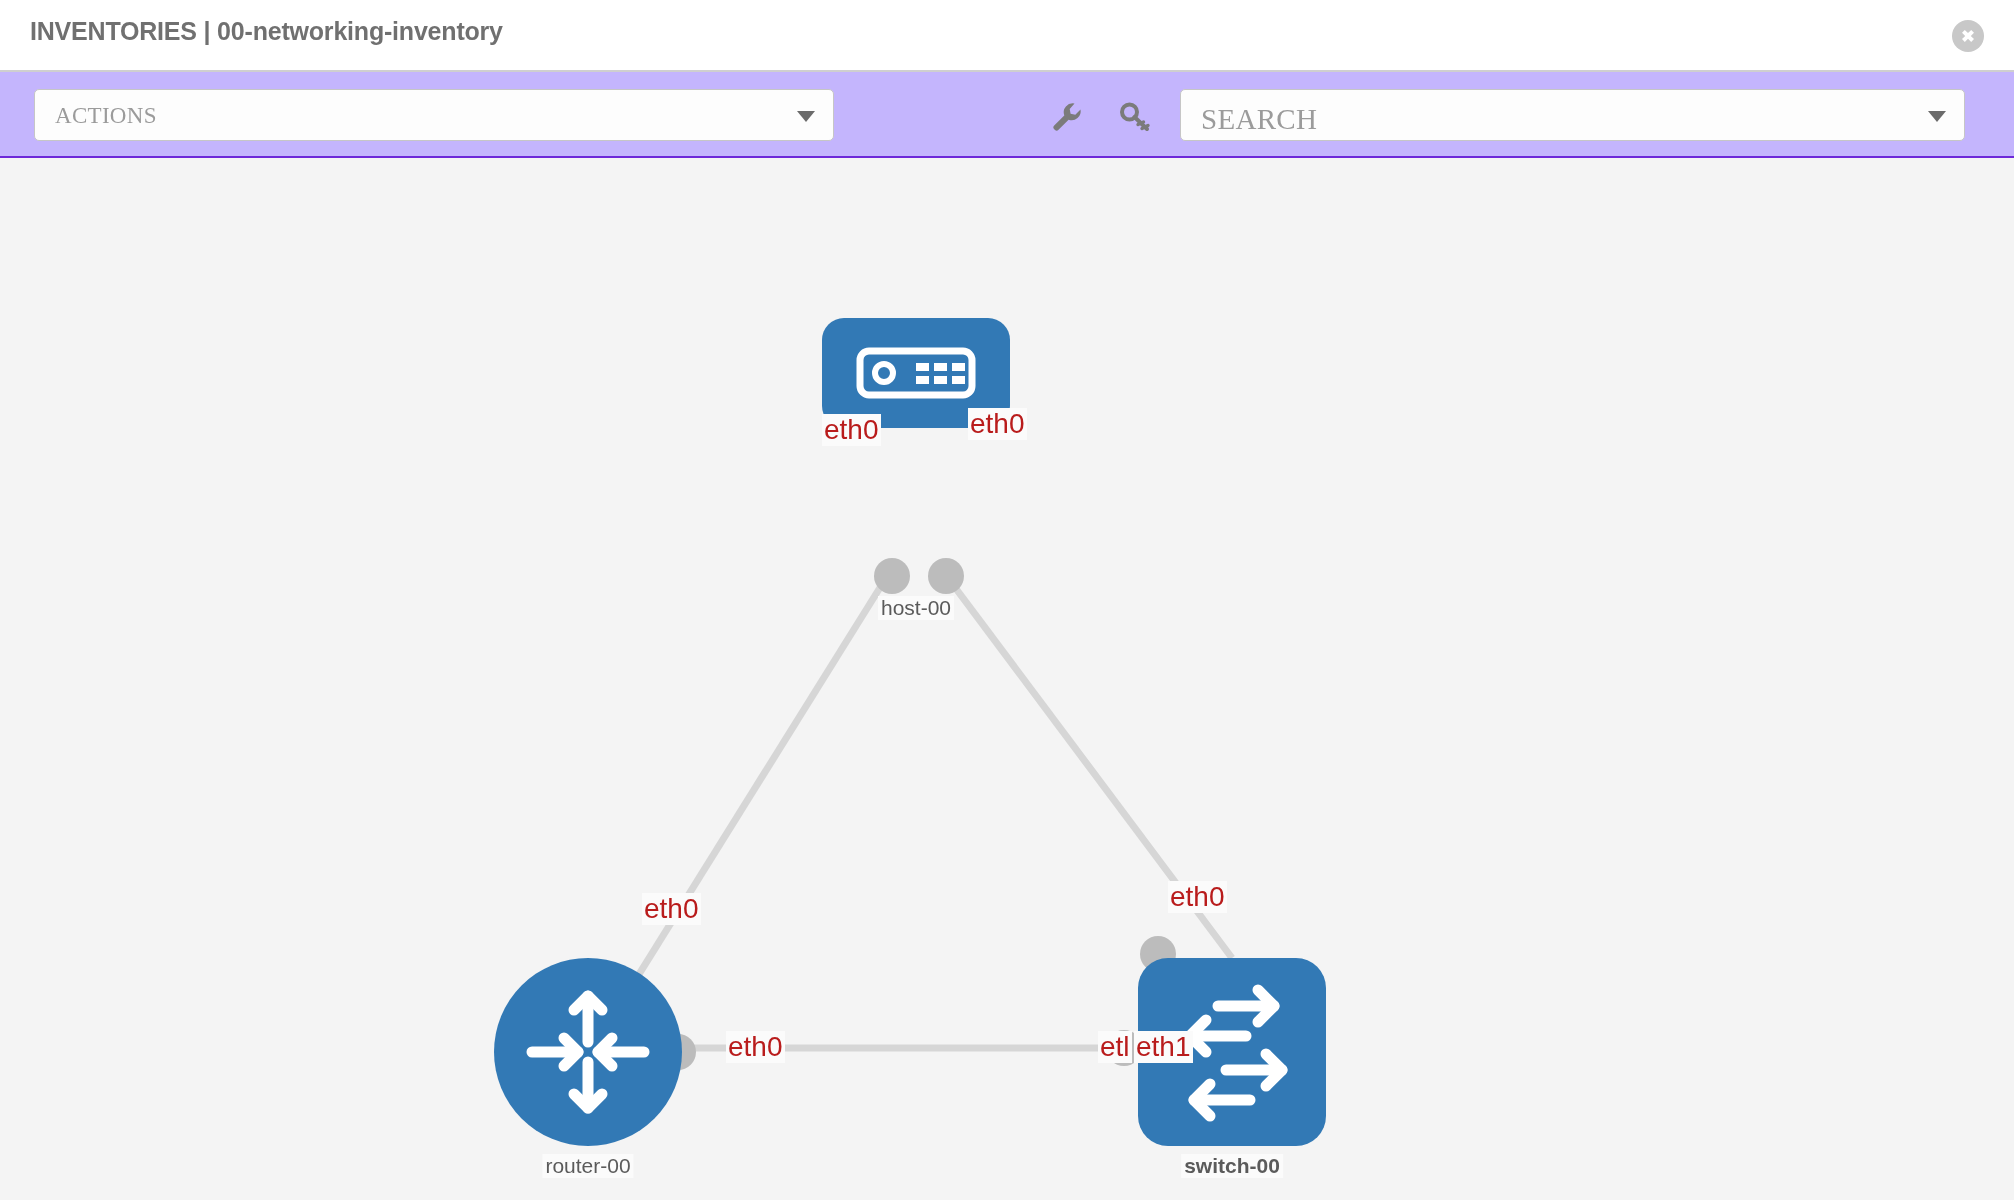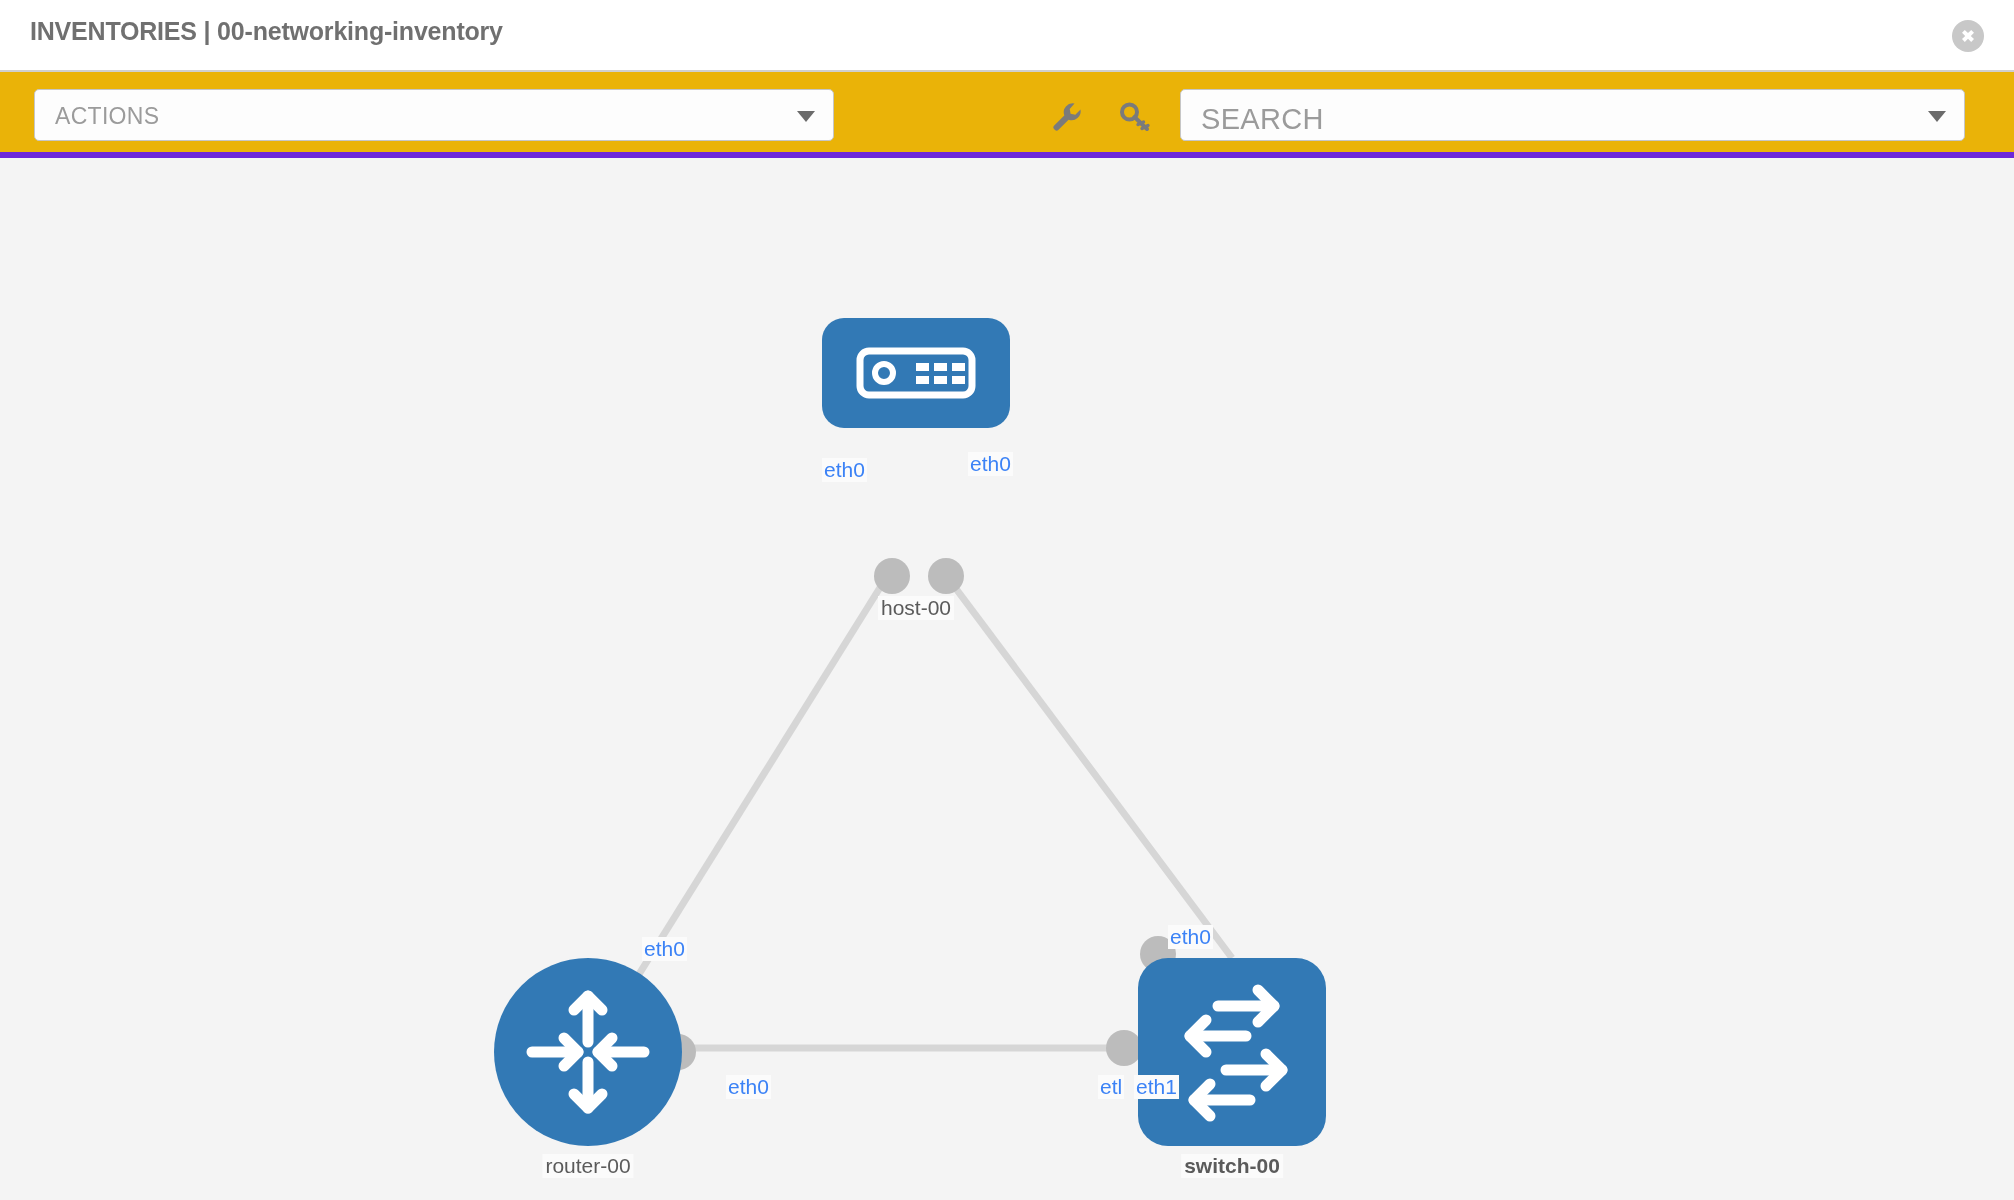--- a/index.html
+++ b/index.html
@@ -48,24 +48,25 @@
     cursor: pointer;
   }
   .close-btn svg { display: block; }
 
   
   .toolbar {
     position: absolute;
     left: 0; top: 70px;
     width: 2014px;
     height: 88px;
-    background: #eab308;
+    background: #c4b5fd;
     border-top: 2px solid #cfcfcf;
-    border-bottom: 6px solid #6d28d9;
-    box-sizing: border-box;
+    border-bottom: 2px solid #6d28d9;
+    box-sizing: border-box;
+    font-family: Liberation Serif, serif;
   }
   .actions-select {
     position: absolute;
     left: 34px;
     top: 17px;
     width: 800px;
     height: 52px;
     background: #fdfdfd;
     border: 1px solid #c6c6c6;
     border-radius: 5px;
@@ -161,26 +162,25 @@
   .handle {
     position: absolute;
     width: 36px;
     height: 36px;
     border-radius: 50%;
     background: #bcbcbc;
     cursor: pointer;
   }
   .edge-label {
     position: absolute;
-    font-size: 21px;
-    color: #3b82f6;
+    font-size: 28px;
+    color: #b91c1c;
     background: #fbfbfb;
     padding: 0 2px;
     white-space: nowrap;
-    margin-top: 44px;
   }
 
   
   .zoom-panel {
     position: absolute;
     left: 1620px;
     top: 1080px;
     width: 394px;
     height: 120px;
     background: #ffffff;

